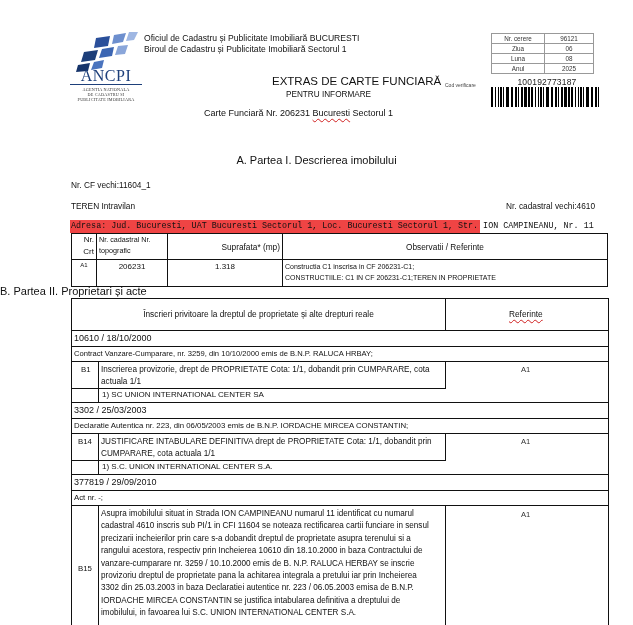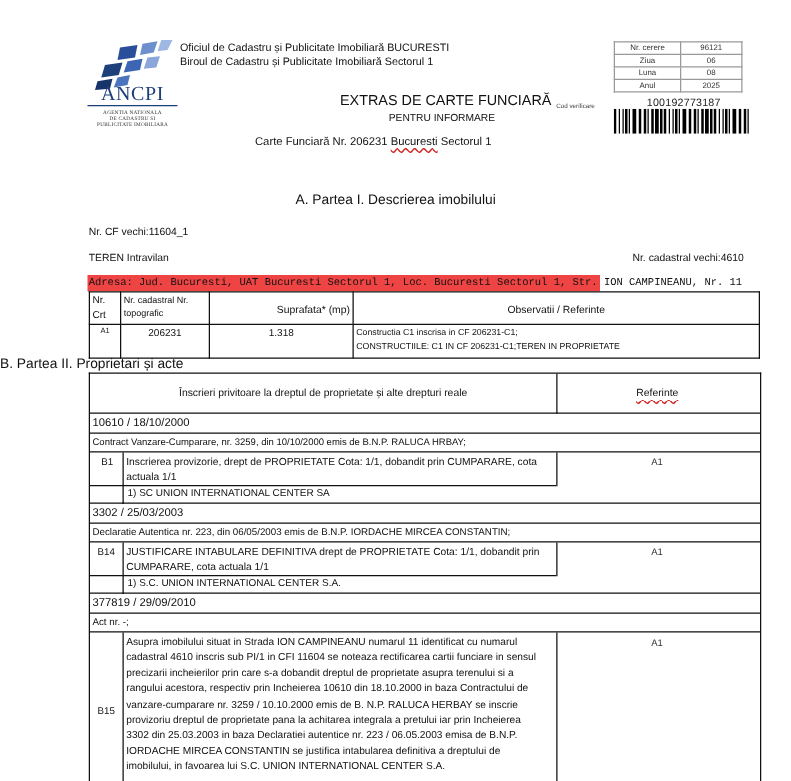--- a/index.html
+++ b/index.html
@@ -11,21 +11,21 @@
   
   .logo { left: 70px; top: 30px; width: 72px; height: 72px; }
   .logo .tiles { position: absolute; left: 6px; top: 2px; width: 62px; height: 40px; }
   .logo .brand { position: absolute; left: 0; top: 38px; width: 72px; text-align: center;
                  font-family: "Liberation Serif", serif; font-size: 16px; color: #1d3f7a; letter-spacing: 0.5px;
                  border-bottom: 1px solid #1d3f7a; line-height: 16px; }
   .logo .sub { position: absolute; left: 0; top: 57px; width: 72px; text-align: center;
                font-family: "Liberation Serif", serif; font-size: 4.2px; line-height: 5px; color: #333; letter-spacing: 0.2px; }
   .office { left: 144px; top: 33px; font-size: 8.6px; line-height: 11px; color: #111; }
   .doc-title { left: 272px; top: 75px; font-size: 11.5px; }
-  .doc-sub { left: 286px; top: 90px; font-size: 8.2px; margin-left: 25px; }
+  .doc-sub { left: 286px; top: 90px; font-size: 8.2px; }
   .cf-line { left: 188px; top: 108px; font-size: 9px; margin-left: 16px; }
 
   table.req { position: absolute; left: 491px; top: 33px; border-collapse: collapse; font-size: 6.3px; color: #333; }
   table.req td { border: 1px solid #999; height: 9px; padding: 0; text-align: center; line-height: 8px; }
   table.req td:first-child { width: 52px; }
   table.req td:last-child { width: 48px; }
   .cod-label { left: 445px; top: 82px; font-size: 5px; color: #444; }
   .barcode-num { left: 492px; top: 77px; width: 110px; text-align: center; font-size: 8.5px; color: #222; letter-spacing: 0.2px; }
   .barcode { left: 491px; top: 87px; width: 111px; height: 20px; }
 
@@ -142,21 +142,21 @@
 
 <div class="abs secA">A.  Partea I. Descrierea imobilului</div>
 <div class="abs nrcf">Nr. CF vechi:11604_1</div>
 <div class="abs teren">TEREN Intravilan</div>
 <div class="abs cadvechi">Nr. cadastral vechi:4610</div>
 <div class="abs adresa">Adresa: Jud. Bucuresti, UAT Bucuresti Sectorul 1, Loc. Bucuresti Sectorul 1, Str. ION CAMPINEANU, Nr. 11</div>
 
 <table class="ta">
   <tbody>
       <tr class="h">
-    <td style="width:20px;text-align:left;line-height:12px;font-size:8px">Nr. Crt</td>
+    <td style="width:20px;text-align:right;line-height:12px;font-size:8px">Nr. Crt</td>
     <td style="width:66px;font-size:7.2px;line-height:11px">Nr. cadastral  Nr. topografic</td>
     <td style="width:110px;text-align:right;vertical-align:middle" class="sq-wrap">Suprafata* (mp)</td>
     <td style="text-align:center;vertical-align:middle">Observatii / Referinte</td>
   </tr>
   <tr class="r">
     <td style="font-size:6px;text-align:center;padding-top:2px">A1</td>
     <td style="text-align:center;padding-top:2px;font-size:8px">206231</td>
     <td style="text-align:center;padding-top:2px;font-size:8px">1.318</td>
     <td style="line-height:11px;padding-top:1px">
       <div>Constructia C1 inscrisa in CF 206231-C1;</div>

